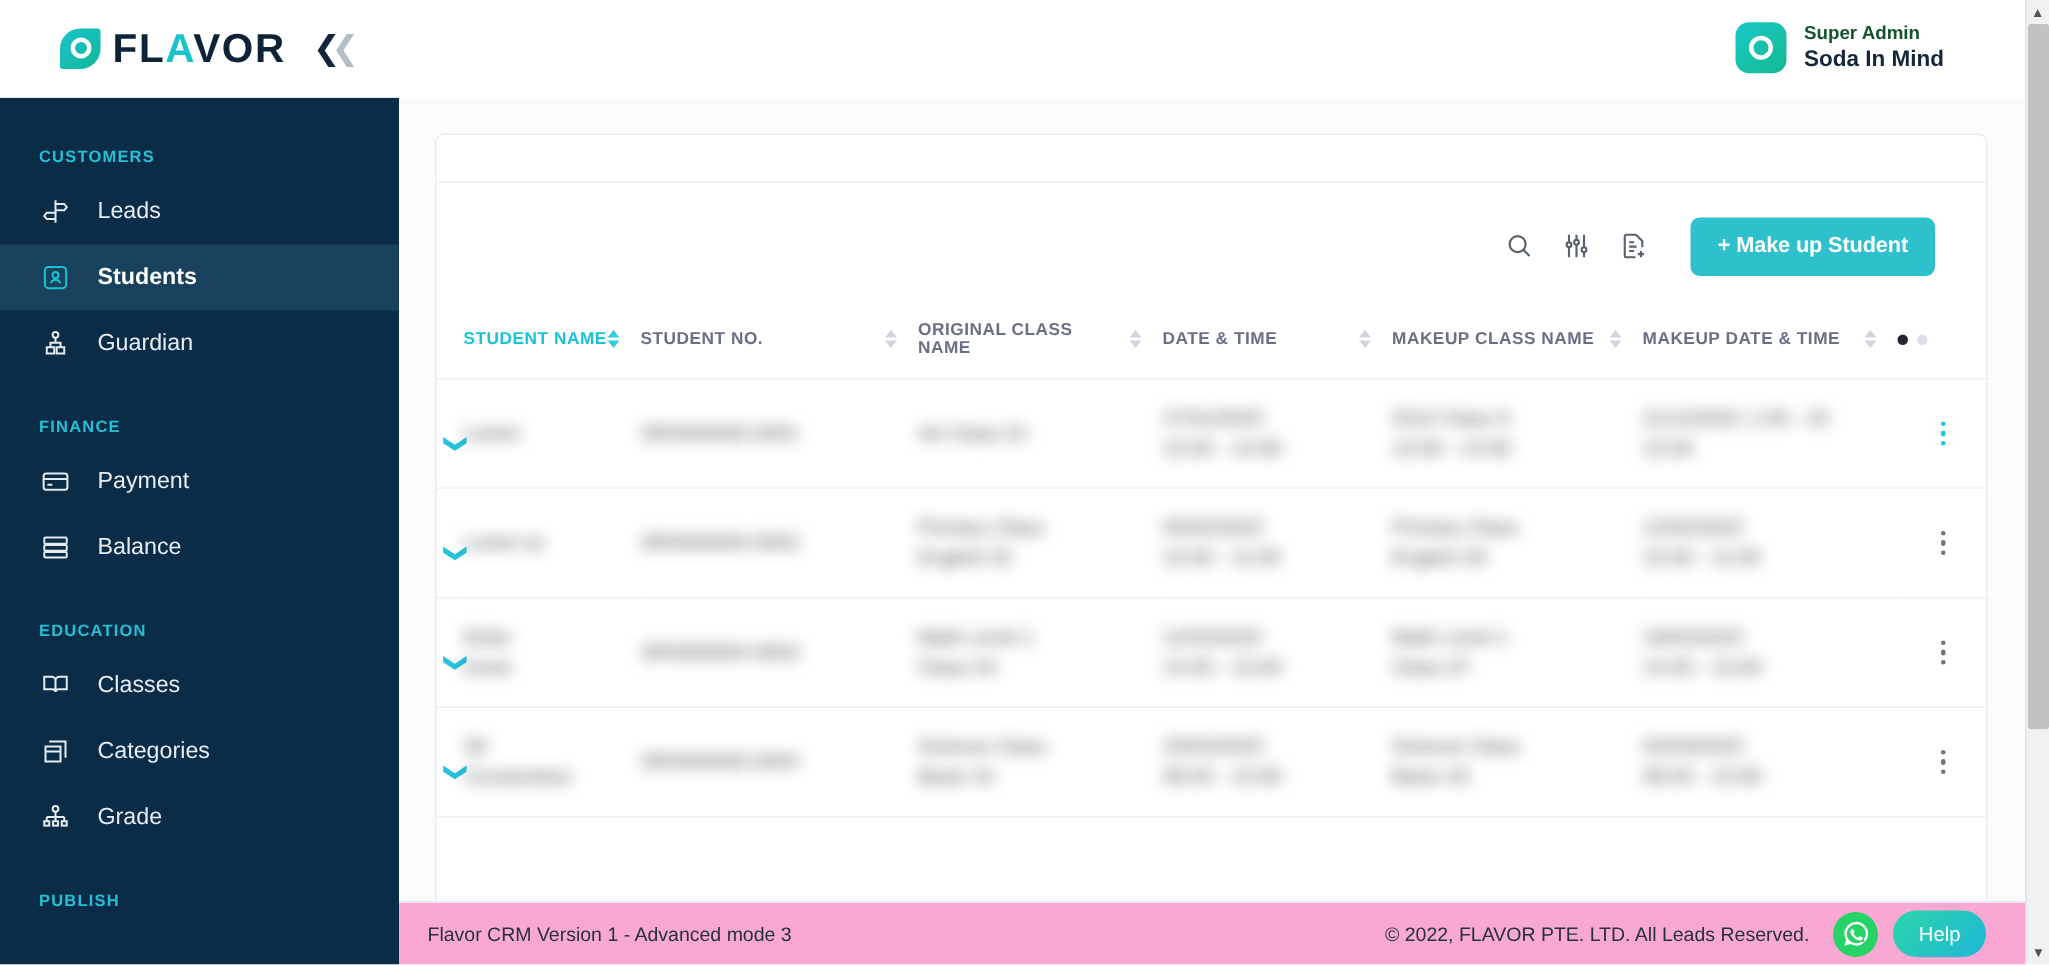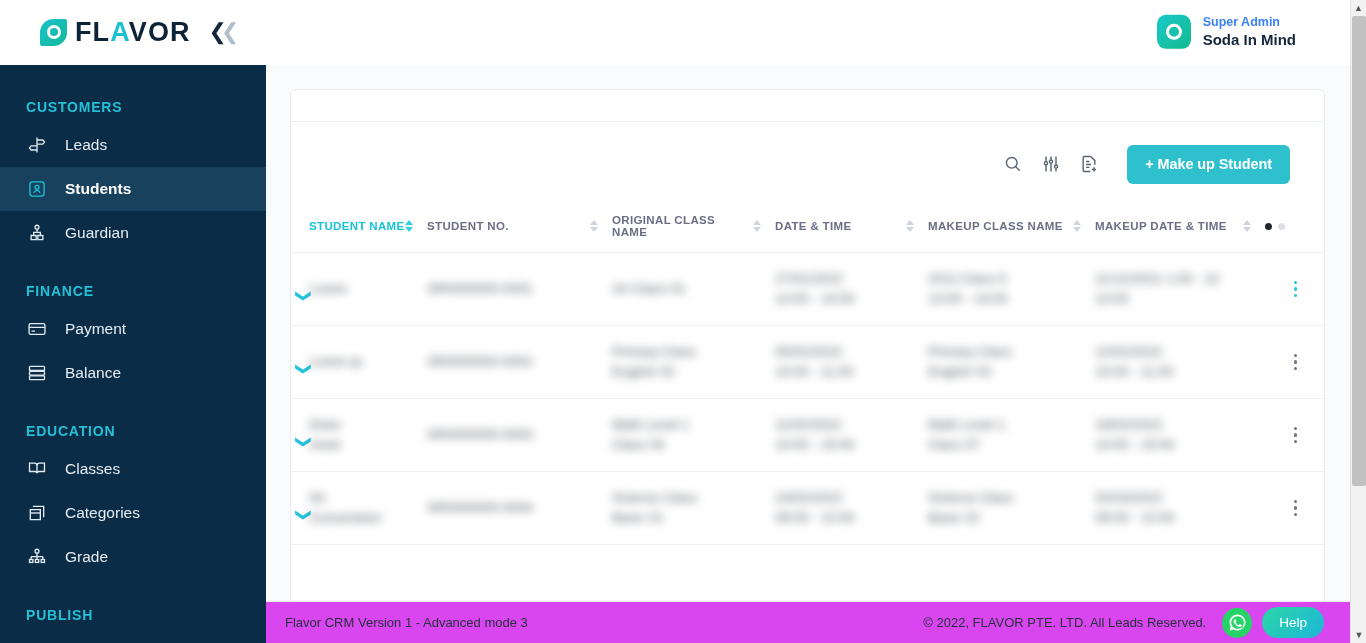--- a/index.html
+++ b/index.html
@@ -45,30 +45,30 @@
   }
   .user-avatar {
     width: 34px; height: 34px;
     background: linear-gradient(135deg,#19c9c9 0%,#14b98f 100%);
     border-radius: 9px; position: relative; margin-right: 12px;
   }
   .user-avatar .ring2 {
     position: absolute; top: 9px; left: 9px; width: 16px; height: 16px;
     border: 3px solid #ffffff; border-radius: 50%;
   }
-  .user-role { font-size: 12.5px; color: #3b82f6; font-weight: 700; line-height: 1.25; }
+  .user-role { font-size: 12.5px; color: #14532d; font-weight: 700; line-height: 1.25; }
   .user-name { font-size: 15px; color: #13263c; font-weight: 700; line-height: 1.25; }
 
   
   .sidebar {
     position: absolute; top: 65px; left: 0; width: 266px; height: 578px;
     background: #0a2c46; overflow: hidden; z-index: 20;
   }
   .nav-section {
-    font-size: 14px; letter-spacing: 0.8px; color: #25c0d6; font-weight: 700;
+    font-size: 11px; letter-spacing: 0.8px; color: #25c0d6; font-weight: 700;
     padding: 0 0 0 26px; margin-top: 28px; margin-bottom: 8px;
   }
   .nav-section.first { margin-top: 34px; }
   .nav-item {
     display: flex; align-items: center; height: 44px; padding-left: 26px;
     color: #e7edf2; font-size: 15.5px; cursor: pointer;
   }
   .nav-item.active { background: #17415d; color: #ffffff; font-weight: 700; }
   .nav-item .nav-ico {
     width: 22px; height: 22px; margin-right: 17px; flex: 0 0 22px;
@@ -144,21 +144,21 @@
     color: #25c3de; font-size: 15px; font-weight: 700; cursor: pointer;
     padding-left: 14px;
   }
   .kebab { cursor: pointer; display: flex; flex-direction: column; gap: 3px; align-items: center; }
   .kebab b { width: 3.5px; height: 3.5px; border-radius: 50%; background: #6e7681; display: block; }
   .kebab.hot b { background: #1fc8de; }
 
   
   .footer {
     position: absolute; left: 266px; bottom: 0; width: 1084px; height: 42px;
-    background: #d946ef; display: flex; align-items: center;
+    background: #f9a8d4; display: flex; align-items: center;
     border-top: 1px solid #eceff1; z-index: 25;
   }
   .footer-left { font-size: 13px; color: #26313c; margin-left: 19px; }
   .footer-right { font-size: 13px; color: #26313c; margin-left: auto; margin-right: 16px; }
   .wa-btn {
     width: 30px; height: 30px; border-radius: 50%;
     background: #25d366; display: flex; align-items: center; justify-content: center;
     cursor: pointer; margin-right: 10px; flex: 0 0 30px;
   }
   .help-btn {

